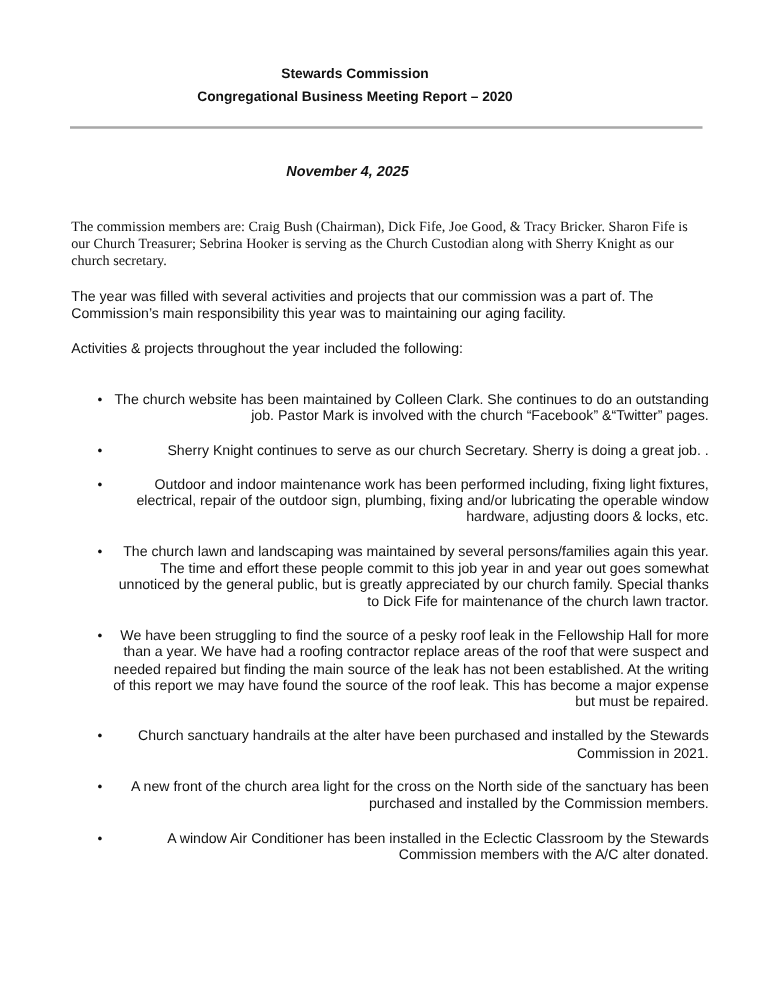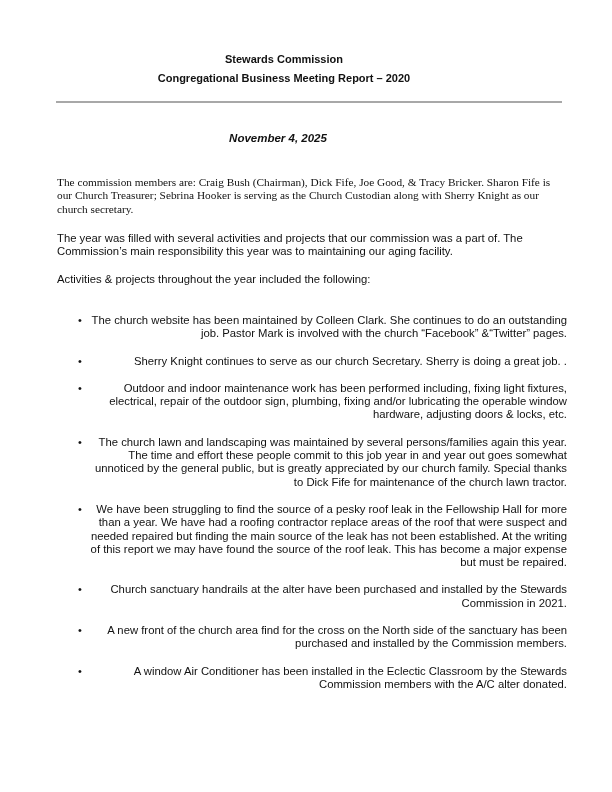--- a/index.html
+++ b/index.html
@@ -54,19 +54,19 @@
   <li>
       <span class="bullet">•</span>
       <span class="txt">We have been struggling to find the source of a pesky roof leak in the Fellowship Hall for more than a year.  We have had a roofing contractor replace areas of the roof that were suspect and needed repaired but finding the main source of the leak has not been established.  At the writing of this report we may have found the source of the roof leak. This has become a major expense but must be repaired.</span>
     </li>
   <li>
       <span class="bullet">•</span>
       <span class="txt">Church sanctuary handrails at the alter have been purchased and installed by the Stewards Commission in 2021.</span>
     </li>
   <li>
       <span class="bullet">•</span>
-      <span class="txt">A new front of the church area find for the cross on the North side of the sanctuary has been purchased and installed by the Commission members.</span>
+      <span class="txt">A new front of the church area light for the cross on the North side of the sanctuary has been purchased and installed by the Commission members.</span>
     </li>
   <li>
       <span class="bullet">•</span>
       <span class="txt">A window Air Conditioner has been installed in the Eclectic Classroom by the Stewards Commission members with the A/C alter donated.</span>
     </li>
 </ul>
 
 </body></html>

